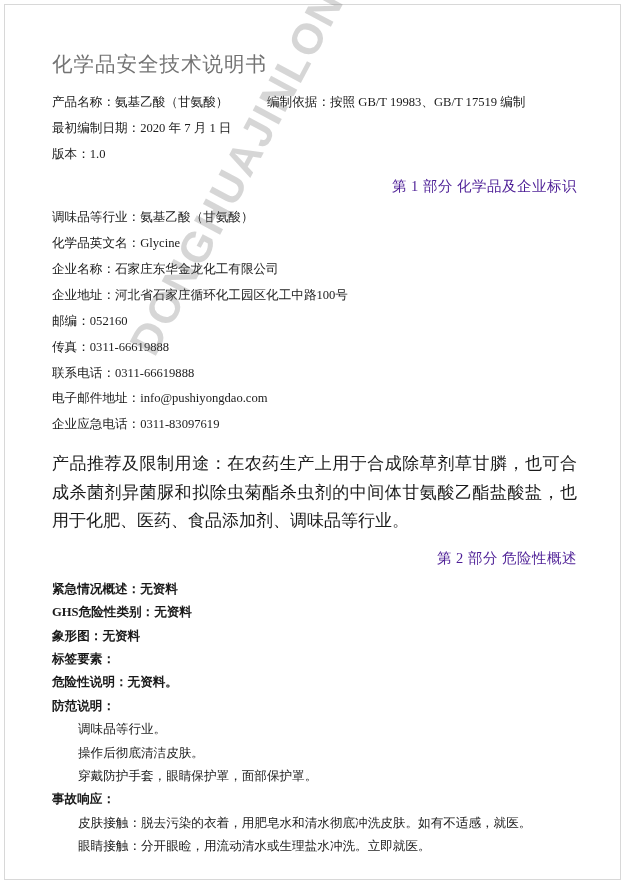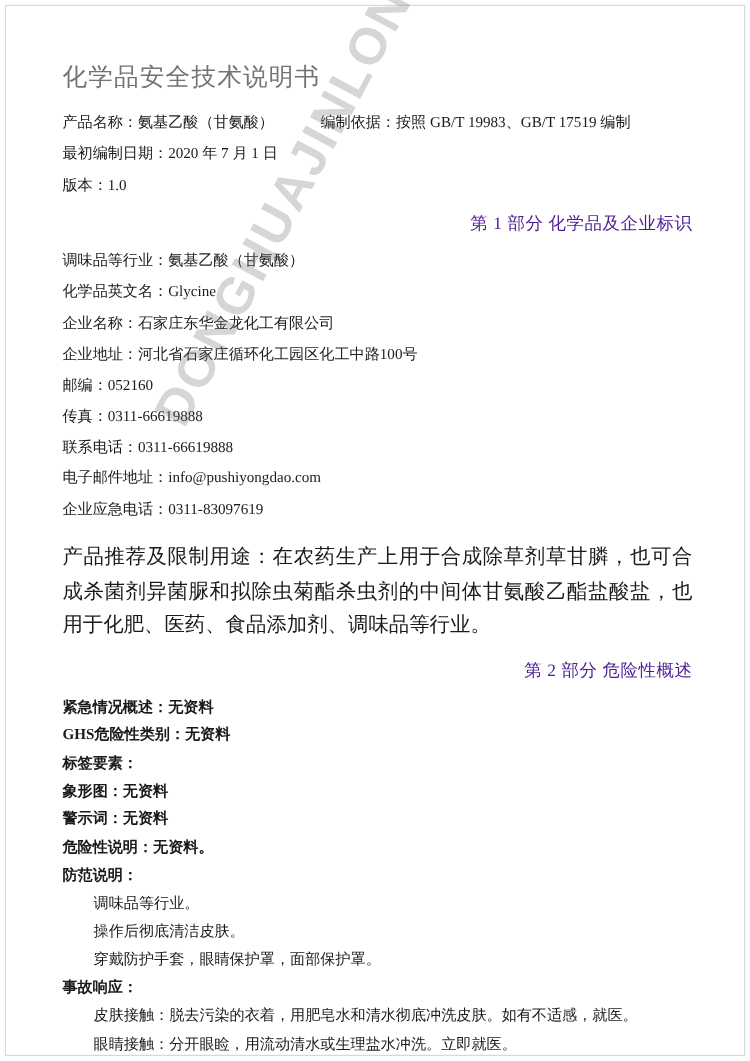--- a/index.html
+++ b/index.html
@@ -148,23 +148,22 @@
     <div class="row">企业应急电话：0311-83097619</div>
 
     <div class="spacer-sm"></div>
 
     <div class="row-wrap">产品推荐及限制用途：在农药生产上用于合成除草剂草甘膦，也可合成杀菌剂异菌脲和拟除虫菊酯杀虫剂的中间体甘氨酸乙酯盐酸盐，也用于化肥、医药、食品添加剂、调味品等行业。</div>
 
     <div class="section-heading">第 2 部分  危险性概述</div>
 
     <div class="row label-bold tight">紧急情况概述：无资料</div>
     <div class="row label-bold tight">GHS危险性类别：无资料</div>
+    <div class="row label-bold tight">象形图：无资料</div>
     <div class="row label-bold tight">标签要素：</div>
-    <div class="row label-bold tight">象形图：无资料</div>
-    <div class="row label-bold tight">警示词：无资料</div>
     <div class="row label-bold tight">危险性说明：无资料。</div>
 
     <div class="row label-bold tight">防范说明：</div>
     <div class="row indent-1 tight">调味品等行业。</div>
     <div class="row indent-1 tight">操作后彻底清洁皮肤。</div>
     <div class="row indent-1 tight">穿戴防护手套，眼睛保护罩，面部保护罩。</div>
 
     <div class="row label-bold tight">事故响应：</div>
     <div class="row indent-1 tight">皮肤接触：脱去污染的衣着，用肥皂水和清水彻底冲洗皮肤。如有不适感，就医。</div>
     <div class="row indent-1 tight">眼睛接触：分开眼睑，用流动清水或生理盐水冲洗。立即就医。</div>

